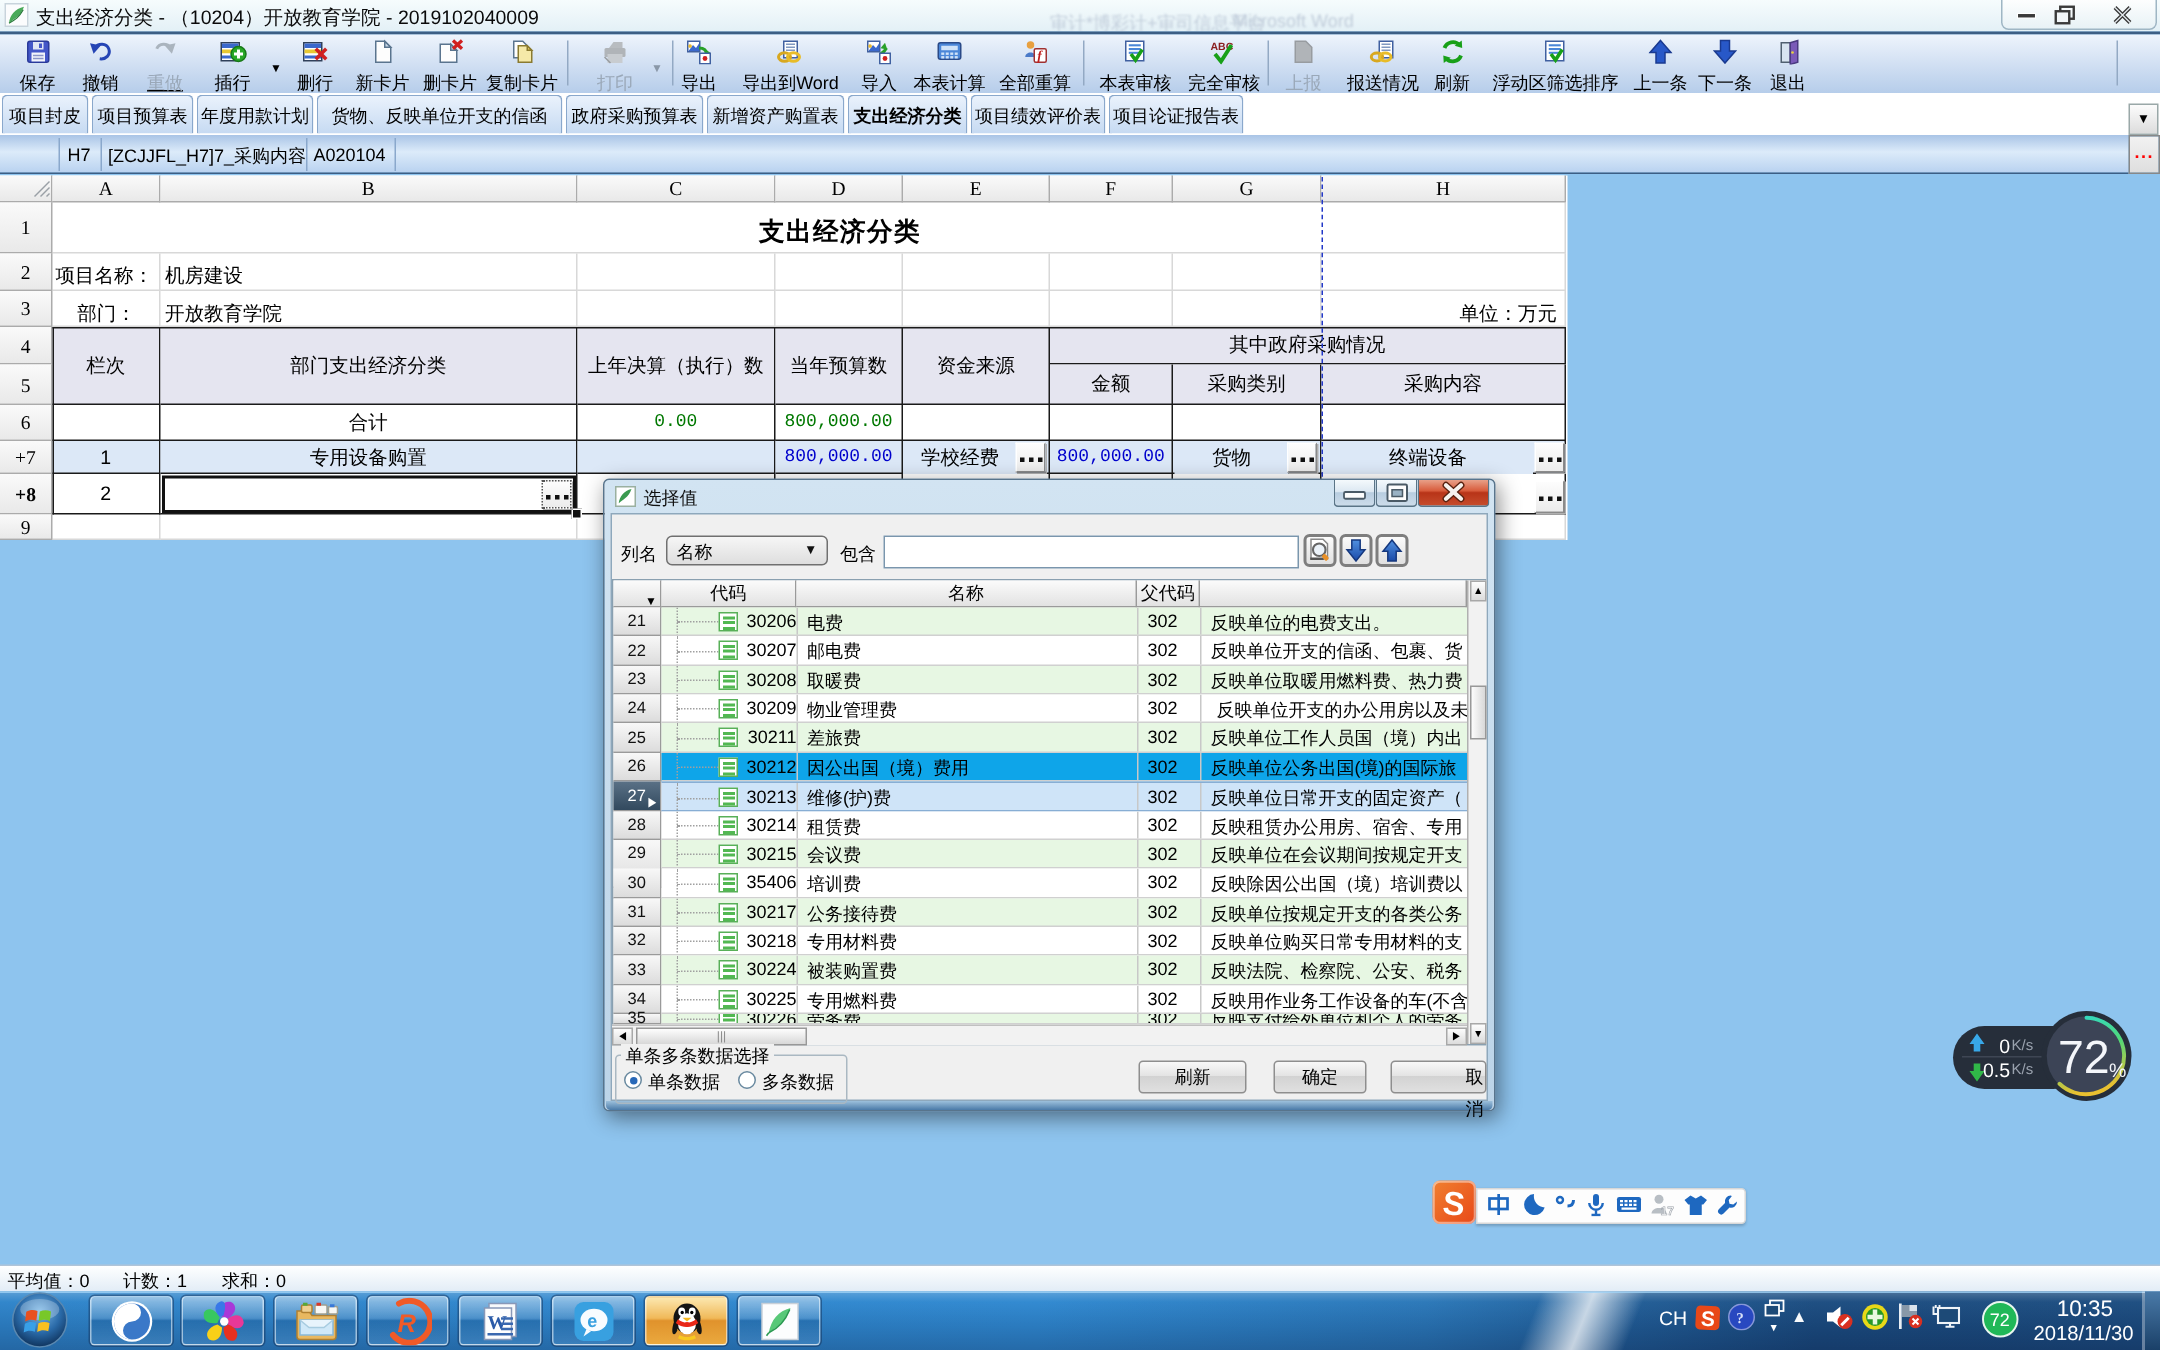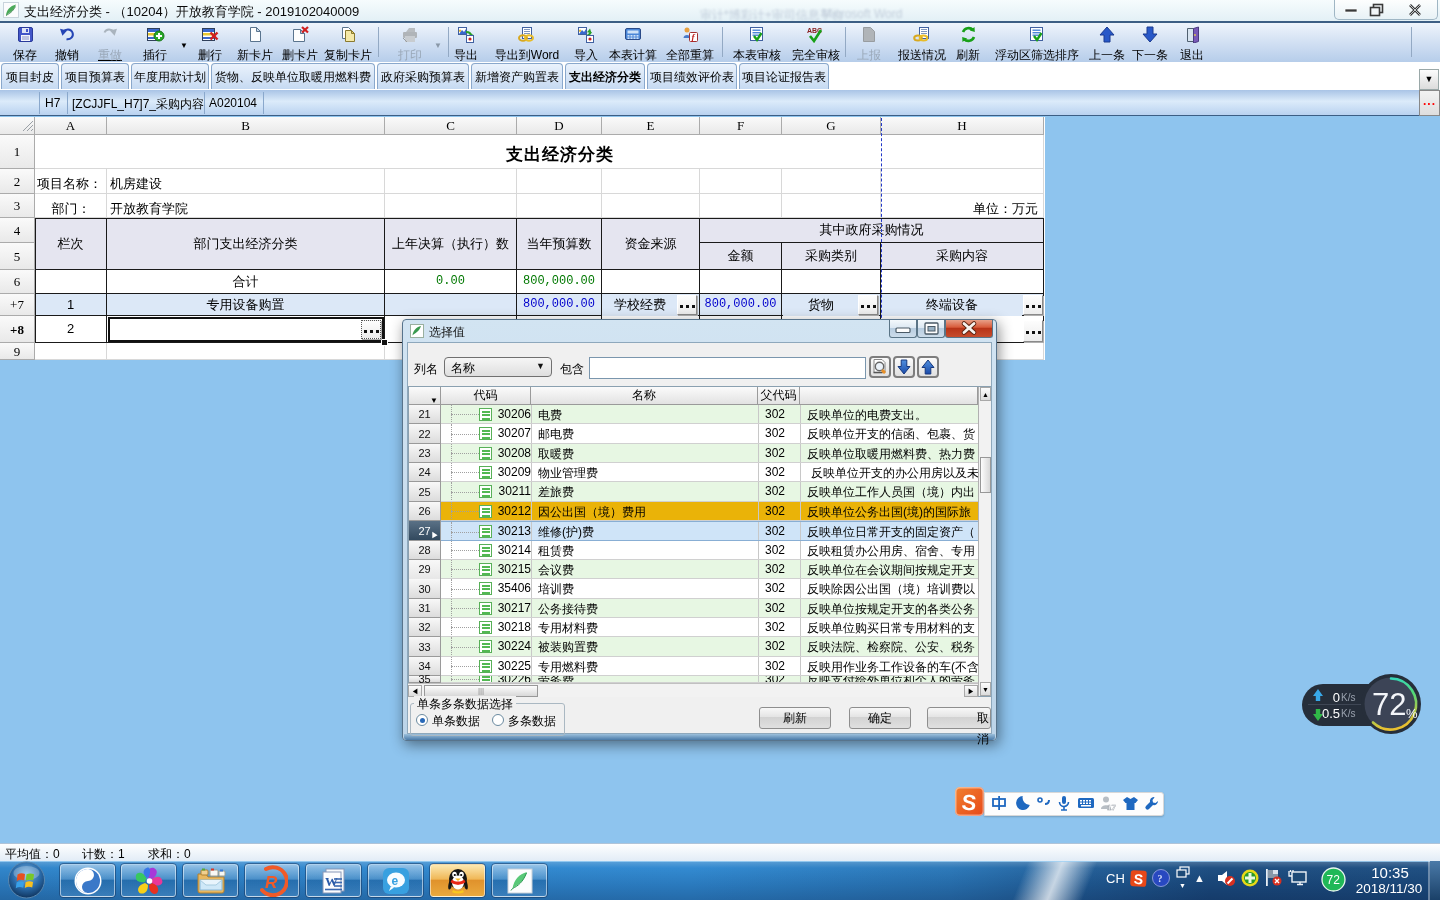--- a/index.html
+++ b/index.html
@@ -353,21 +353,21 @@
 <div class="abs tsep" style="left:448px;top:27px;"></div>
 <div class="abs tsep" style="left:722px;top:27px;"></div>
 <div class="abs tsep" style="left:845px;top:27px;"></div>
 <div class="abs tsep" style="left:1411px;top:27px;"></div>
 <div class="abs dda" style="left:180px;top:41px;">▼</div>
 <div class="abs dda" style="left:434px;top:41px;color:#8a98a8;">▼</div>
 <div class="abs" id="tabbar"></div>
 <div class="abs tab" style="left:1px;top:63px;width:58px;">项目封皮</div>
 <div class="abs tab" style="left:61px;top:63px;width:68px;">项目预算表</div>
 <div class="abs tab" style="left:131px;top:63px;width:78px;">年度用款计划</div>
-<div class="abs tab" style="left:211px;top:63px;width:164px;">货物、反映单位取暖用燃料费</div>
+<div class="abs tab" style="left:211px;top:63px;width:164px;">货物、反映单位开支的信函</div>
 <div class="abs tab" style="left:377px;top:63px;width:92px;">政府采购预算表</div>
 <div class="abs tab" style="left:471px;top:63px;width:92px;">新增资产购置表</div>
 <div class="abs tab tabsel" style="left:565px;top:63px;width:80px;">支出经济分类</div>
 <div class="abs tab" style="left:647px;top:63px;width:90px;">项目绩效评价表</div>
 <div class="abs tab" style="left:739px;top:63px;width:90px;">项目论证报告表</div>
 <div class="abs" id="tabdd" style="top:69px;">▼</div>
 <div class="abs" id="fbar"></div>
 <div class="abs fsep" style="left:39px;top:92px;"></div>
 <div class="abs fsep" style="left:67px;top:92px;"></div>
 <div class="abs fsep" style="left:204px;top:92px;"></div>
@@ -620,21 +620,21 @@
         </span>
         <span style="position:absolute;left:52px;top:2px;width:38px;text-align:right;">30211</span>
         <span style="position:absolute;left:97px;top:2px;">差旅费</span>
         <span style="position:absolute;left:324px;top:2px;">302</span>
         <span style="position:absolute;left:366px;top:2px;width:172px;overflow:hidden;white-space:nowrap;">反映单位工作人员国（境）内出</span>
         <span style="position:absolute;left:90px;top:0;width:1px;height:20px;background:#c8c8c8;"></span>
         <span style="position:absolute;left:317px;top:0;width:1px;height:20px;background:#c8c8c8;"></span>
         <span style="position:absolute;left:359px;top:0;width:1px;height:20px;background:#c8c8c8;"></span>
       </div>
 <div class="abs gnum" style="left:1px;top:159px;width:32px;height:19px;line-height:19px;">26</div>
-<div class="abs" style="left:33px;top:159px;width:537px;height:19px;background:#eab308;border-bottom:1px solid #d0d0d0;box-sizing:border-box;overflow:hidden;">
+<div class="abs" style="left:33px;top:159px;width:537px;height:19px;background:#0ea5e9;border-bottom:1px solid #d0d0d0;box-sizing:border-box;overflow:hidden;">
         <span style="position:absolute;left:10px;top:0;width:1px;height:19px;border-left:1px dotted #a0a0a0;"></span>
         <span style="position:absolute;left:10px;top:9px;width:28px;height:1px;border-top:1px dotted #a0a0a0;"></span>
         <span style="position:absolute;left:38px;top:3px;width:13px;height:13px;background:#fff;border:1px solid #58b058;box-sizing:border-box;">
           <i style="display:block;height:2px;background:#52b852;margin:1.5px 1.5px 0;"></i>
           <i style="display:block;height:2px;background:#52b852;margin:1.5px 1.5px 0;"></i>
           <i style="display:block;height:2px;background:#52b852;margin:1.5px 1.5px 0;"></i>
         </span>
         <span style="position:absolute;left:52px;top:2px;width:38px;text-align:right;">30212</span>
         <span style="position:absolute;left:97px;top:2px;">因公出国（境）费用</span>
         <span style="position:absolute;left:324px;top:2px;">302</span>

